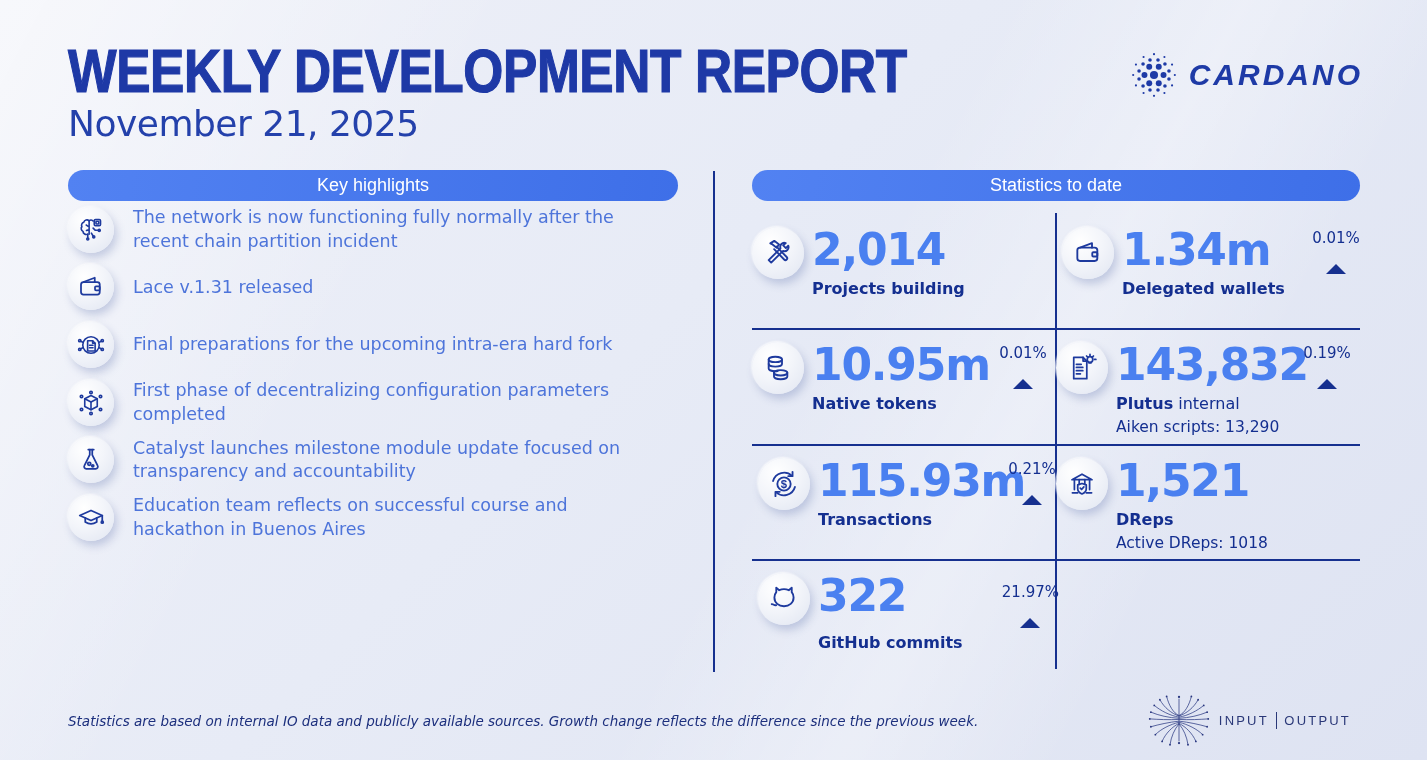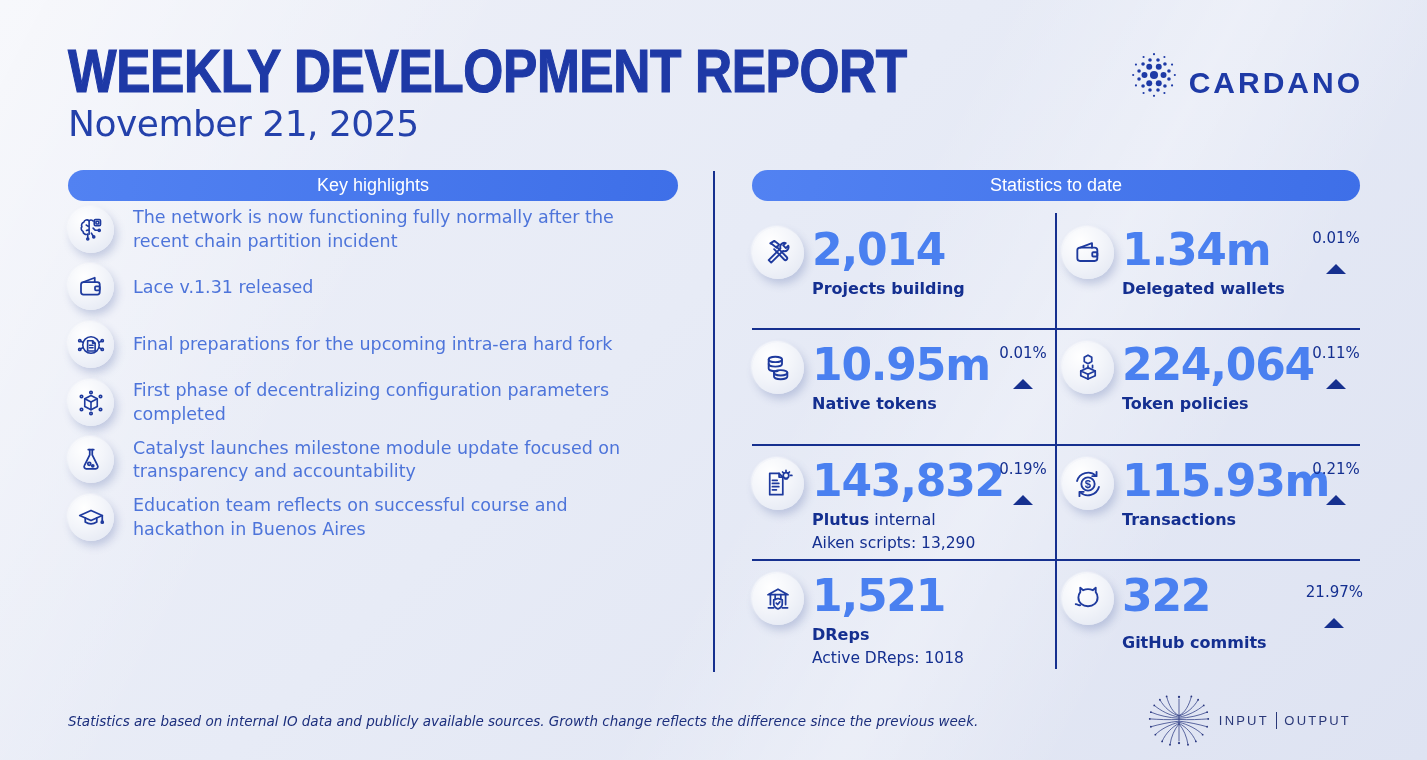--- a/index.html
+++ b/index.html
@@ -8,21 +8,21 @@
   .canvas { position:relative; width:1427px; height:760px;
     background:
       linear-gradient(118deg, rgba(255,255,255,.55) 0%, rgba(255,255,255,0) 28%),
       linear-gradient(118deg, rgba(255,255,255,0) 55%, rgba(255,255,255,.30) 68%, rgba(255,255,255,0) 80%),
       linear-gradient(135deg, #eef0f8 0%, #e7ebf6 45%, #dee3f2 100%);
   }
   .title { position:absolute; left:68px; top:40px; font-size:62px; font-weight:700;
     color:#1e39a6; -webkit-text-stroke:1.2px #1e39a6; letter-spacing:-.5px; line-height:1;
     transform:scaleX(.83); transform-origin:0 0; white-space:nowrap; }
   .date { position:absolute; left:68px; top:103px; font-size:36px; color:#2441ab; font-weight:400; font-family:"DejaVu Sans", sans-serif; letter-spacing:-.5px; }
-  .brand { position:absolute; right:64px; top:50px; display:flex; align-items:flex-end; gap:10px; }
+  .brand { position:absolute; right:64px; top:50px; display:flex; align-items:center; gap:10px;font-style:italic; }
   .brand svg { width:50px; height:50px; }
   .wordmark { font-size:30px; font-weight:700; letter-spacing:3px; color:#1e3aa6; }
 
   .col-divider { position:absolute; left:713px; top:171px; width:2px; height:501px; background:#16308f; }
 
   .section-left  { position:absolute; left:68px;  top:170px; width:610px; }
   .section-right { position:absolute; left:752px; top:170px; width:608px; }
   .pill { height:31px; border-radius:15.5px; background:linear-gradient(100deg,#5282f2,#3e6fe8);
     color:#fff; font-weight:400; font-size:18px; display:flex; align-items:center; justify-content:center; }
 
@@ -252,38 +252,20 @@
         </span>
         <div>
           <div class="value">10.95m</div>
           <div class="label"><b></b><span class="rest">Native tokens</span></div>
         </div>
         <div class="growth">
           <span class="pct">0.01%</span><span class="tri"></span>
         </div>
       </div>
 
-      <div class="cell right">
-        <span class="bub stat">
-          <svg viewBox="0 0 24 24" fill="none" stroke="#1e3a9e" stroke-width="1.3" stroke-linecap="round" stroke-linejoin="round">
-            <path d="M12 2.4l2.8 1.6v3.2L12 8.8 9.2 7.2V4z"></path>
-            <path d="M8.6 10v1.8M12 10.4v1.8M15.4 10v1.8"></path>
-            <path d="M6.6 14.2l5.4-2.5 5.4 2.5-5.4 2.5z"></path>
-            <path d="M6.6 14.2v3.6l5.4 2.5 5.4-2.5v-3.6"></path>
-            <path d="M12 16.7v3.6"></path>
-          </svg>
-        </span>
-        <div>
-          <div class="value">224,064</div>
-          <div class="label"><b></b><span class="rest">Token policies</span></div>
-        </div>
-        <div class="growth">
-          <span class="pct">0.11%</span><span class="tri"></span>
-        </div>
-      </div>
 
       <div class="cell">
         <span class="bub stat">
           <svg viewBox="0 0 24 24" fill="none" stroke="#1e3a9e" stroke-width="1.3" stroke-linecap="round" stroke-linejoin="round">
             <path d="M5.8 4h7l2.8 2.8V20H5.8z"></path>
             <path d="M12.8 4v2.8h2.8"></path>
             <path d="M7.8 9.2h3.6M7.8 11.6h4.8M7.8 14h4.8M7.8 16.4h3"></path>
             <circle cx="18" cy="5.6" r="2.1"></circle>
             <path d="M18 1.8v1M21.4 5.6h1M15.4 3l.7.7M20.6 3l-.7.7M17.3 8.2h1.4"></path>
           </svg>

